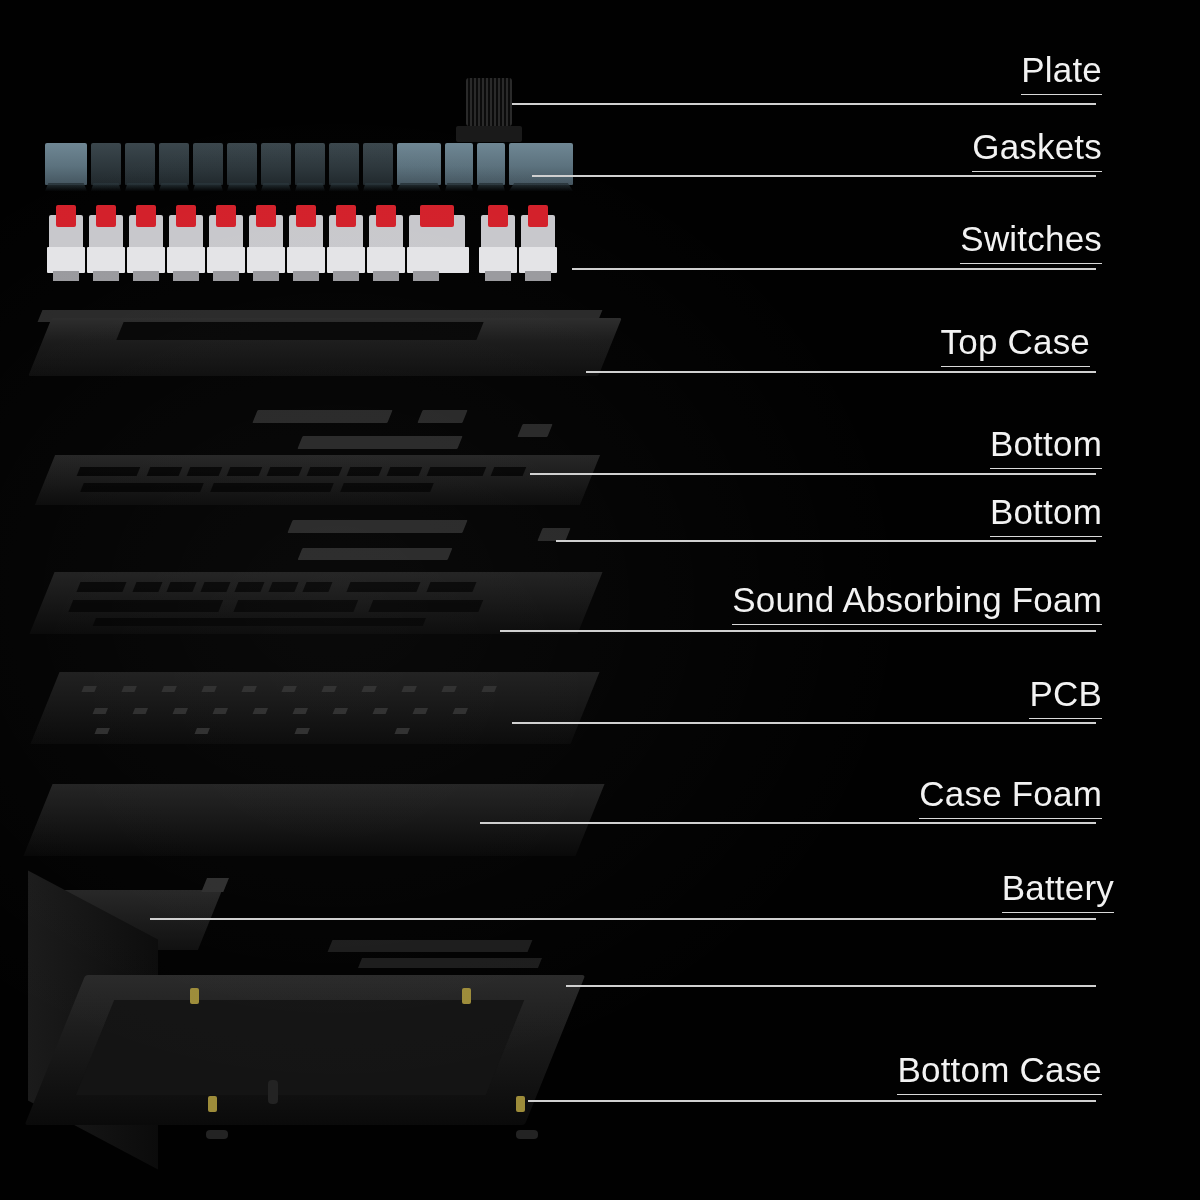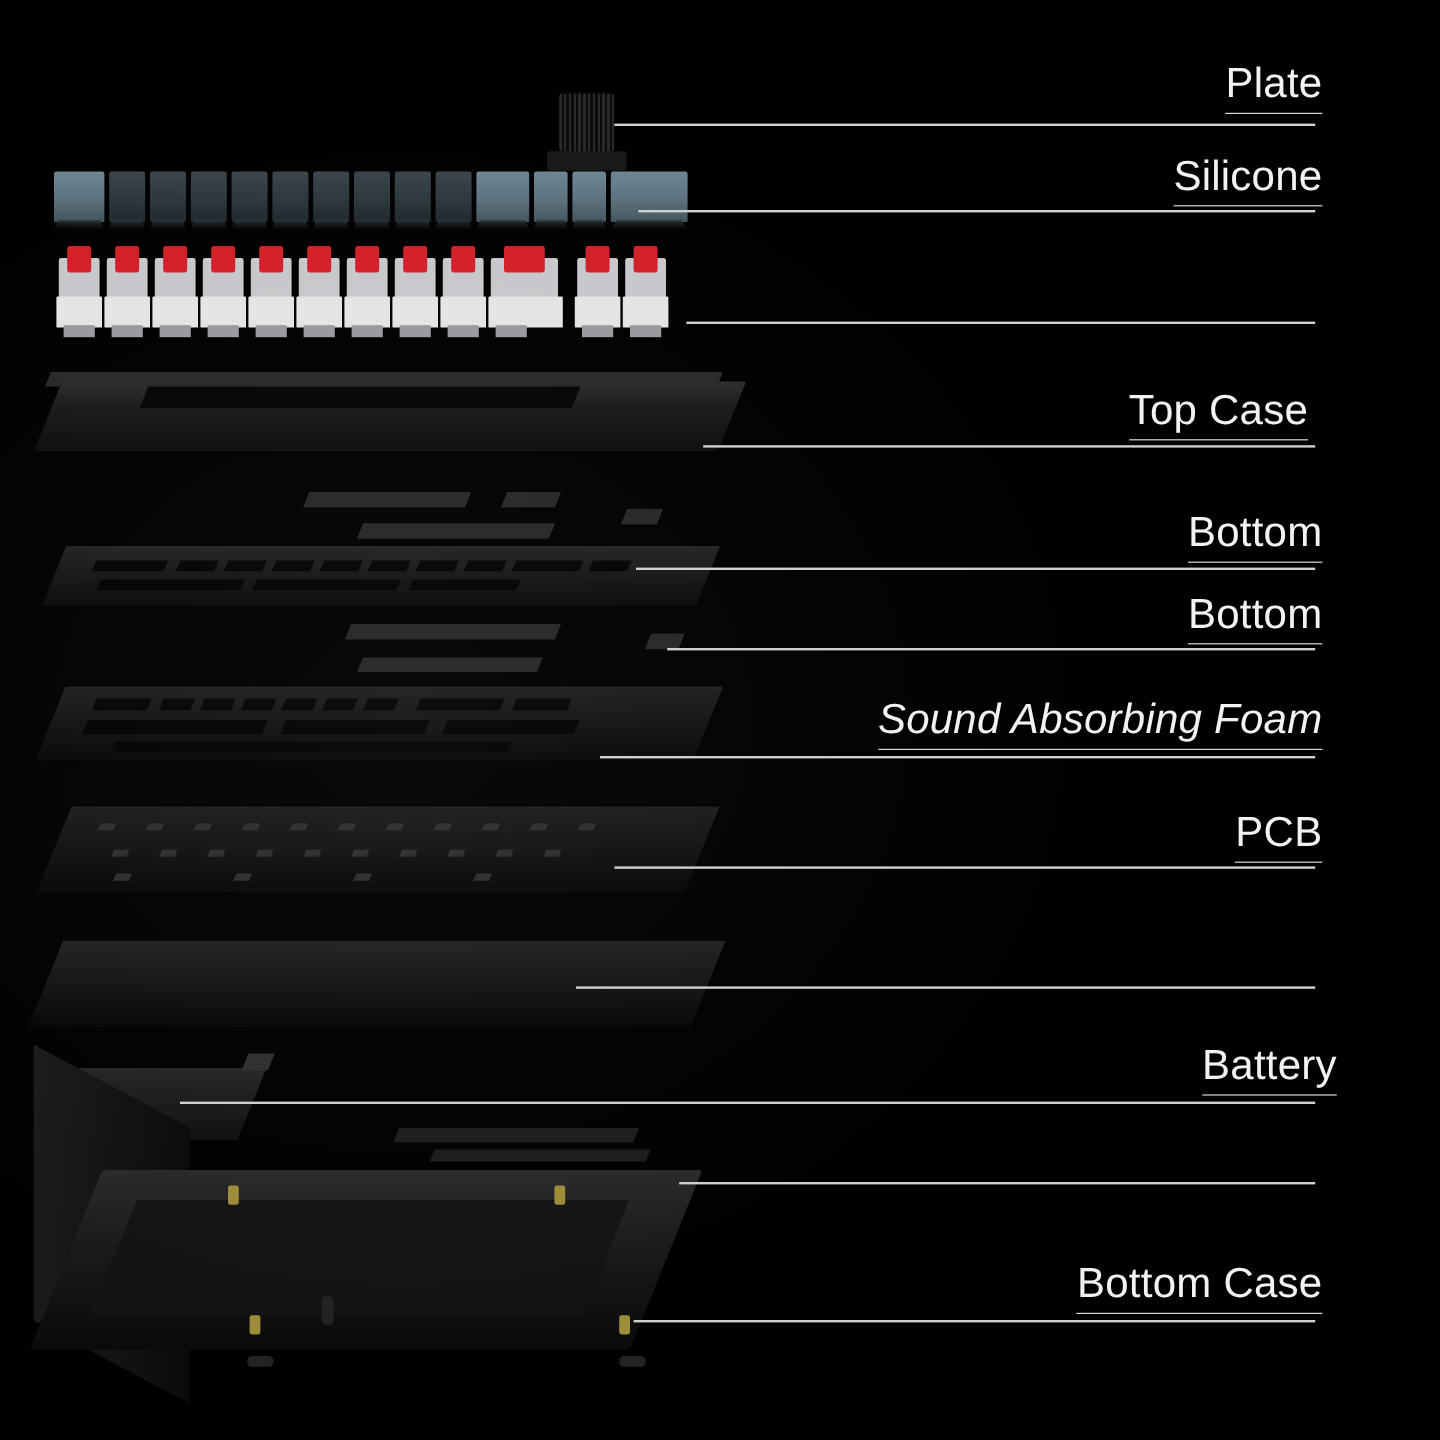--- a/index.html
+++ b/index.html
@@ -418,51 +418,57 @@
 
   <div class="vignette"></div>
 
   <div class="leader" style="left:512px; top:103px; width:584px;"></div>
   <div class="label" style="right:98px; top:52px;">
     <span class="txt">Plate</span>
   </div>
 
   <div class="leader" style="left:532px; top:175px; width:564px;"></div>
   <div class="label" style="right:98px; top:129px;">
-    <span class="txt">Silicone</span>
+    <span class="txt">Gaskets</span>
   </div>
 
   <div class="leader" style="left:572px; top:268px; width:524px;"></div>
+  <div class="label" style="right:98px; top:221px;">
+    <span class="txt">Switches</span>
+  </div>
 
   <div class="leader" style="left:586px; top:371px; width:510px;"></div>
   <div class="label" style="right:110px; top:324px;">
     <span class="txt">Top Case</span>
   </div>
 
   <div class="leader" style="left:530px; top:473px; width:566px;"></div>
   <div class="label" style="right:98px; top:426px;">
     <span class="txt">Bottom</span>
   </div>
 
   <div class="leader" style="left:556px; top:540px; width:540px;"></div>
   <div class="label" style="right:98px; top:494px;">
     <span class="txt">Bottom</span>
   </div>
 
   <div class="leader" style="left:500px; top:630px; width:596px;"></div>
-  <div class="label" style="right:98px; top:582px;font-style:italic;">
+  <div class="label" style="right:98px; top:582px;">
     <span class="txt">Sound Absorbing Foam</span>
   </div>
 
   <div class="leader" style="left:512px; top:722px; width:584px;"></div>
   <div class="label" style="right:98px; top:676px;">
     <span class="txt">PCB</span>
   </div>
 
   <div class="leader" style="left:480px; top:822px; width:616px;"></div>
+  <div class="label" style="right:98px; top:776px;">
+    <span class="txt">Case Foam</span>
+  </div>
 
   <div class="leader" style="left:150px; top:918px; width:946px;"></div>
   <div class="label" style="right:86px; top:870px;">
     <span class="txt">Battery</span>
   </div>
 
   <div class="leader" style="left:566px; top:985px; width:530px;"></div>
 
   <div class="leader" style="left:528px; top:1100px; width:568px;"></div>
   <div class="label" style="right:98px; top:1052px;">

